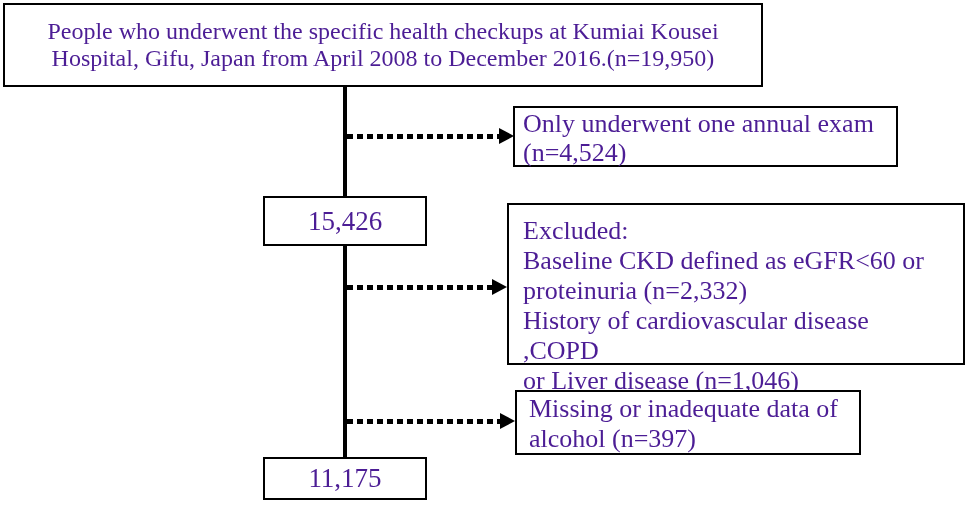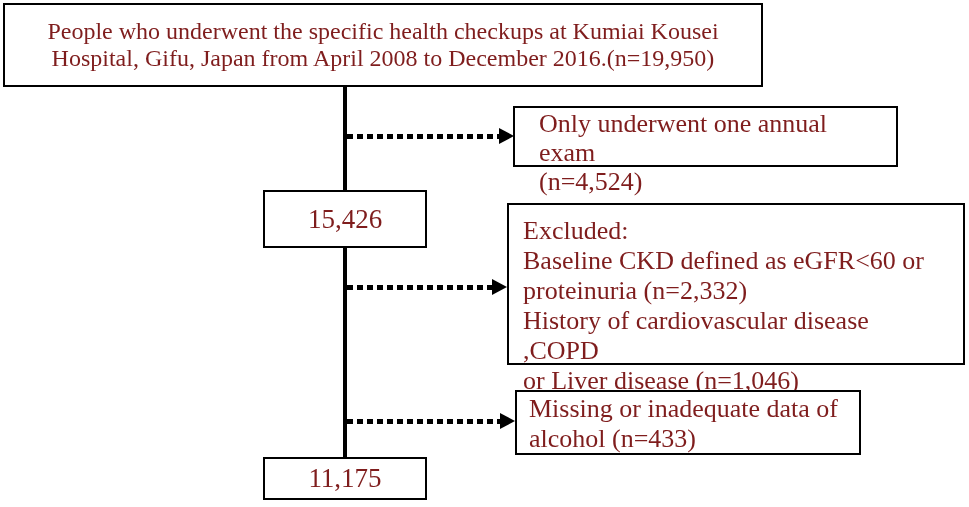--- a/index.html
+++ b/index.html
@@ -6,21 +6,21 @@
     margin: 0;
     padding: 0;
     background: #ffffff;
   }
   .canvas {
     position: relative;
     width: 969px;
     height: 507px;
     background: #ffffff;
     font-family: "Liberation Serif", "DejaVu Serif", serif;
-    color: #7f1d1d;
+    color: #4c1d95;
     overflow: hidden;
   }
   .box {
     position: absolute;
     border: 2px solid #000000;
     background: #ffffff;
     box-sizing: border-box;
   }
   .center-text {
     display: flex;
@@ -35,31 +35,31 @@
     left: 3px; top: 3px;
     width: 760px; height: 84px;
     font-size: 24px;
     line-height: 27.5px;
   }
   .count-box {
     left: 263px;
     width: 164px;
     font-size: 27px;
   }
-  .count-box.b1 { top: 190px; height: 58px; }
+  .count-box.b1 { top: 196px; height: 50px; }
   .count-box.b2 { top: 335px; height: 49px; }
   .count-box.b3 { top: 457px; height: 43px; }
   .excl-box {
     font-size: 26px;
     text-align: left;
   }
   .excl-box.e1 {
     left: 513px; top: 106px;
     width: 385px; height: 61px;
-    padding: 1px 24px;
+    padding: 1px 8px;
     line-height: 29px;
   }
   .excl-box.e2 {
     left: 507px; top: 203px;
     width: 458px; height: 162px;
     padding: 11px 14px;
     line-height: 30px;
   }
   .excl-box.e3 {
     left: 515px; top: 390px;
@@ -119,15 +119,15 @@
   <div class="box excl-box e1 pre">Only underwent one annual exam
 (n=4,524)</div>
 
   <div class="box excl-box e2 pre">Excluded:
 Baseline CKD defined as eGFR&lt;60 or
 proteinuria (n=2,332)
 History of cardiovascular disease ,COPD
 or Liver disease (n=1,046)</div>
 
   <div class="box excl-box e3 pre">Missing or inadequate data of
-alcohol (n=433)</div>
+alcohol (n=397)</div>
 
 </div>
 
 </body></html>

